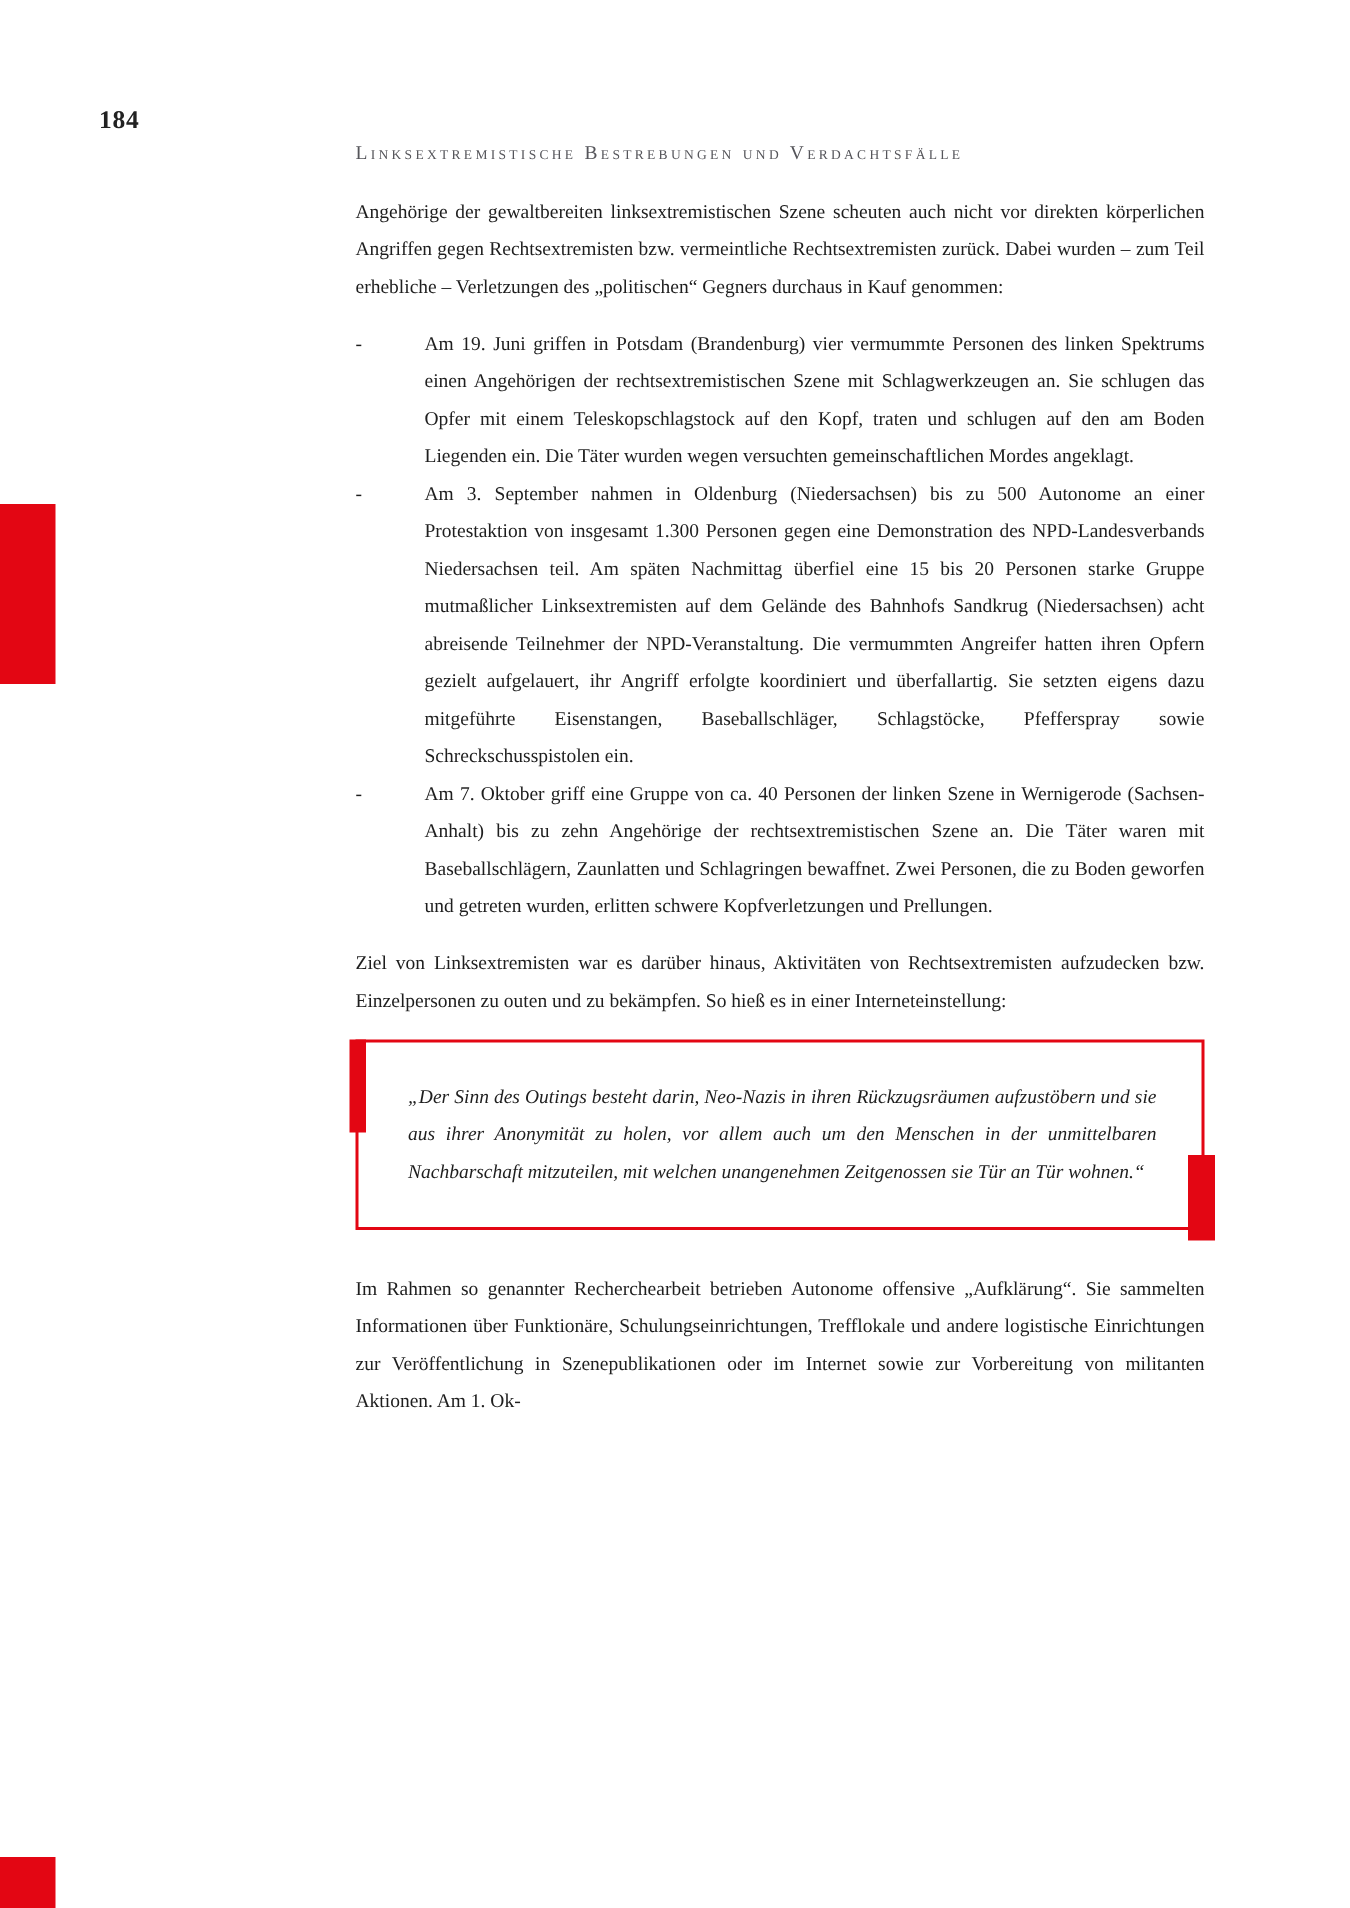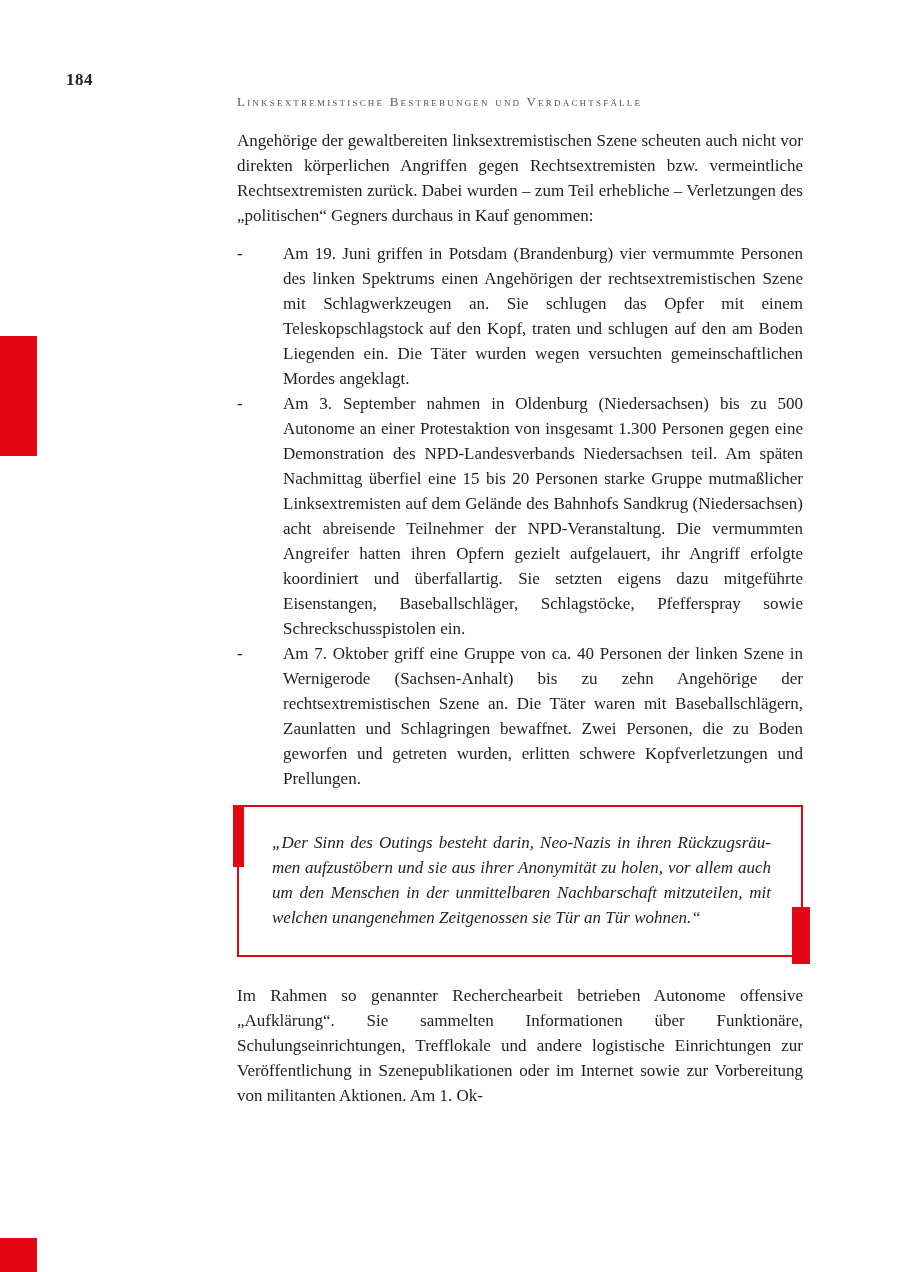--- a/index.html
+++ b/index.html
@@ -38,21 +38,21 @@
     letter-spacing: 2.2px;
     font-size: 13px;
     color: var(--header-gray);
     white-space: nowrap;
     margin-top: 24px;
   }
 
   
   .content {
     position: absolute; left: 237px; top: 128px; width: 566px;
-    font-size: 17px; line-height: 25px;
+    font-size: 13px; line-height: 25px;
     -webkit-hyphens: manual; hyphens: manual;
   }
   .content p.para { margin: 0 0 13px 0; text-align: justify; }
 
   .list { margin: 0 0 13px 0; }
   .list-item { display: flex; }
   .marker { width: 46px; flex: none; }
   .item-text { flex: 1; margin: 0; text-align: justify; font-family: Liberation Serif, serif; }
 
   
@@ -102,20 +102,21 @@
       <div class="list-item">
         <span class="marker">-</span>
         <p class="item-text">Am 3. September nahmen in Oldenburg (Niedersachsen) bis zu 500 Autonome an einer Protestaktion von insgesamt 1.300 Per­sonen gegen eine Demonstration des NPD-Landesverbands Niedersachsen teil. Am späten Nachmittag überfiel eine 15 bis 20 Personen starke Gruppe mutmaßlicher Linksextremisten auf dem Gelände des Bahnhofs Sandkrug (Niedersachsen) acht abreisende Teilnehmer der NPD-Veranstaltung. Die vermumm­ten Angreifer hatten ihren Opfern gezielt aufgelauert, ihr An­griff erfolgte koordiniert und überfallartig. Sie setzten eigens dazu mitgeführte Eisenstangen, Baseballschläger, Schlag­stöcke, Pfefferspray sowie Schreckschusspistolen ein.</p>
       </div>
       <div class="list-item">
         <span class="marker">-</span>
         <p class="item-text">Am 7. Oktober griff eine Gruppe von ca. 40 Personen der linken Szene in Wernigerode (Sachsen-Anhalt) bis zu zehn An­gehörige der rechtsextremistischen Szene an. Die Täter waren mit Baseballschlägern, Zaunlatten und Schlagringen bewaff­net. Zwei Personen, die zu Boden geworfen und getreten wur­den, erlitten schwere Kopfverletzungen und Prellungen.</p>
       </div>
     </div>
 
+    <p class="para">Ziel von Linksextremisten war es darüber hinaus, Aktivitäten von Rechtsextremisten aufzudecken bzw. Einzelpersonen zu outen und zu bekämpfen. So hieß es in einer Interneteinstellung:</p>
 
     <div class="quote-box">
       <div class="quote-bar-tl"></div>
       <div class="quote-bar-br"></div>
       <p class="quote-text">„Der Sinn des Outings besteht darin, Neo-Nazis in ihren Rückzugsräu­men aufzustöbern und sie aus ihrer Anonymität zu holen, vor allem auch um den Menschen in der unmittelbaren Nachbarschaft mitzu­teilen, mit welchen unangenehmen Zeitgenossen sie Tür an Tür woh­nen.“</p>
     </div>
 
     <p class="para">Im Rahmen so genannter Recherchearbeit betrieben Autonome of­fensive „Aufklärung“. Sie sammelten Informationen über Funk­tionäre, Schulungseinrichtungen, Trefflokale und andere logistische Einrichtungen zur Veröffentlichung in Szenepublikationen oder im Internet sowie zur Vorbereitung von militanten Aktionen. Am 1. Ok-</p>
 
   </main>

